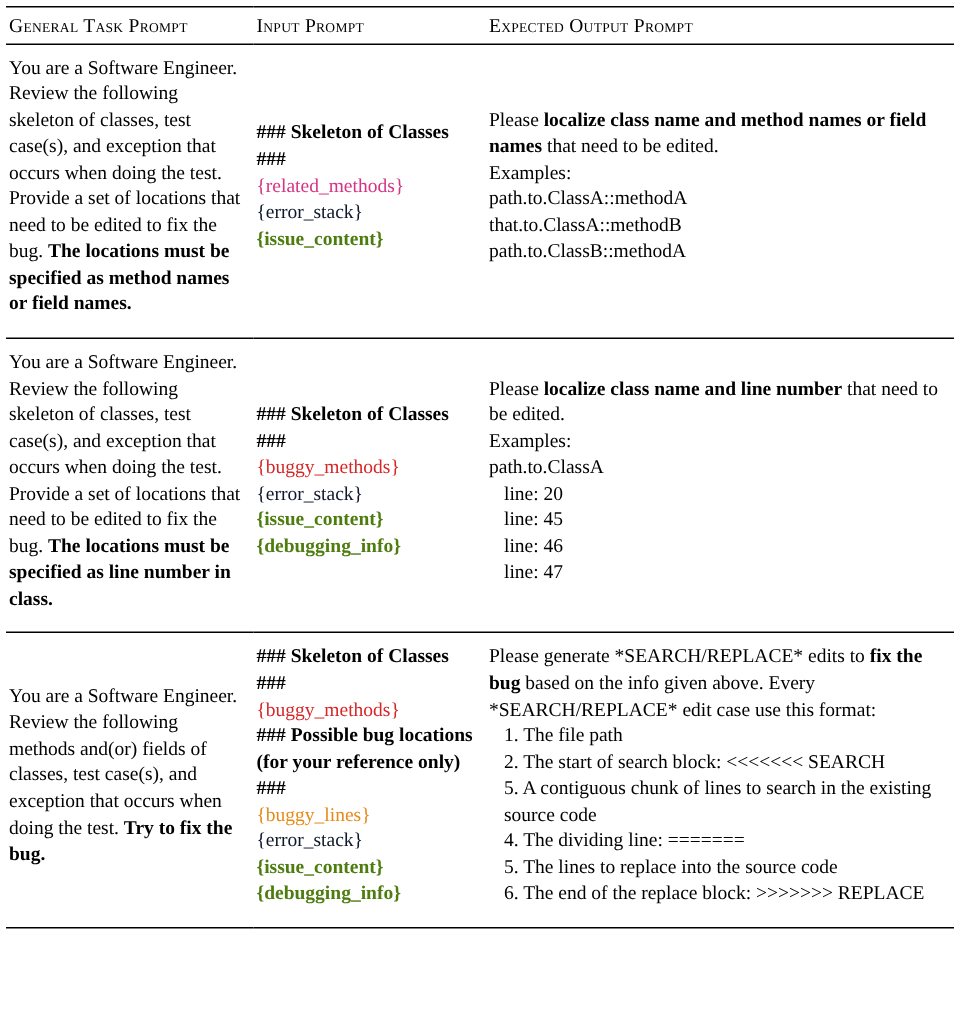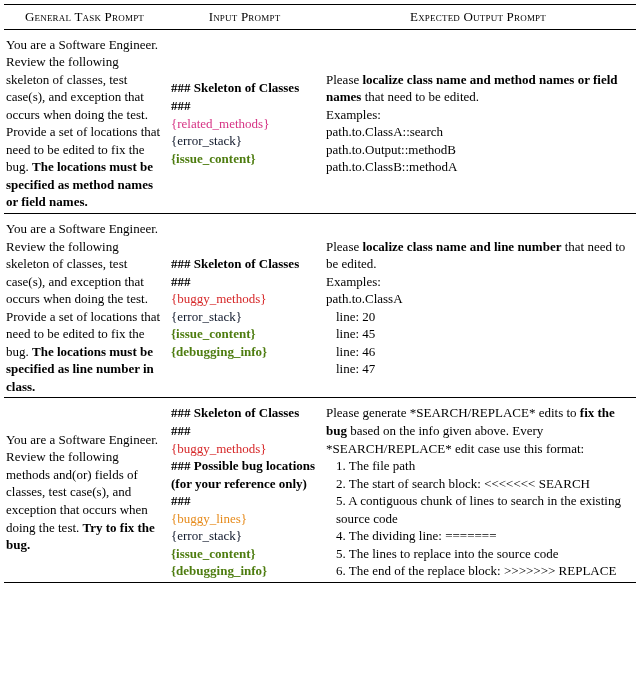--- a/index.html
+++ b/index.html
@@ -16,30 +16,30 @@
     border-collapse: collapse;
     width: 100%;
     table-layout: fixed;
   }
   col.c1 { width: 165px; }
   col.c2 { width: 155px; }
   col.c3 { width: 312px; }
   th {
     font-variant: small-caps;
     font-weight: 400;
-    text-align: center;
+    text-align: left;
     padding: 3px 6px 3px 2px;
     border-top: 1px solid #000;
     border-bottom: 1px solid #000;
     font-size: 13px;
     letter-spacing: 0.2px;
   }
   td {
     vertical-align: middle;
-    padding: 6px 6px 2px 2px;
+    padding: 6px 6px 14px 2px;
     border-bottom: 1px solid #000;
     word-wrap: break-word;
     margin-left: 31px;
   }
   tr:last-child td { border-bottom: 1.5px solid #000; }
   .bold { font-weight: 700; }
   .mono { font-family: Georgia, serif; font-weight:700; }
   .ph-magenta { color: #d63384; }
   .ph-blue    { color: #0f172a; }
   .ph-teal    { color: #4d7c0f; font-weight: bold; }
@@ -74,22 +74,22 @@
       </td>
       <td class="col2">
         <span class="mono">### Skeleton of Classes ###</span><br>
         <span class="ph-magenta">{related_methods}</span><br>
         <span class="ph-blue">{error_stack}</span><br>
         <span class="ph-teal">{issue_content}</span>
       </td>
       <td class="col3">
         <span>Please </span><span class="bold">localize class name and method names or field names</span><span> that need to be edited.</span><br>
         <span>Examples:</span><br>
-        <span>path.to.ClassA::search</span><br>
-        <span>path.to.Output::methodB</span><br>
+        <span>path.to.ClassA::methodA</span><br>
+        <span>that.to.ClassA::methodB</span><br>
         <span>path.to.ClassB::methodA</span>
       </td>
     </tr>
 
     <tr>
       <td>
         <span>You are a Software Engineer. Review the following skeleton of classes, test case(s), and exception that occurs when doing the test.</span><br>
         <span>Provide a set of locations that need to be edited to fix the bug. </span><span class="bold">The locations must be specified as line number in class.</span>
       </td>
       <td class="col2">

